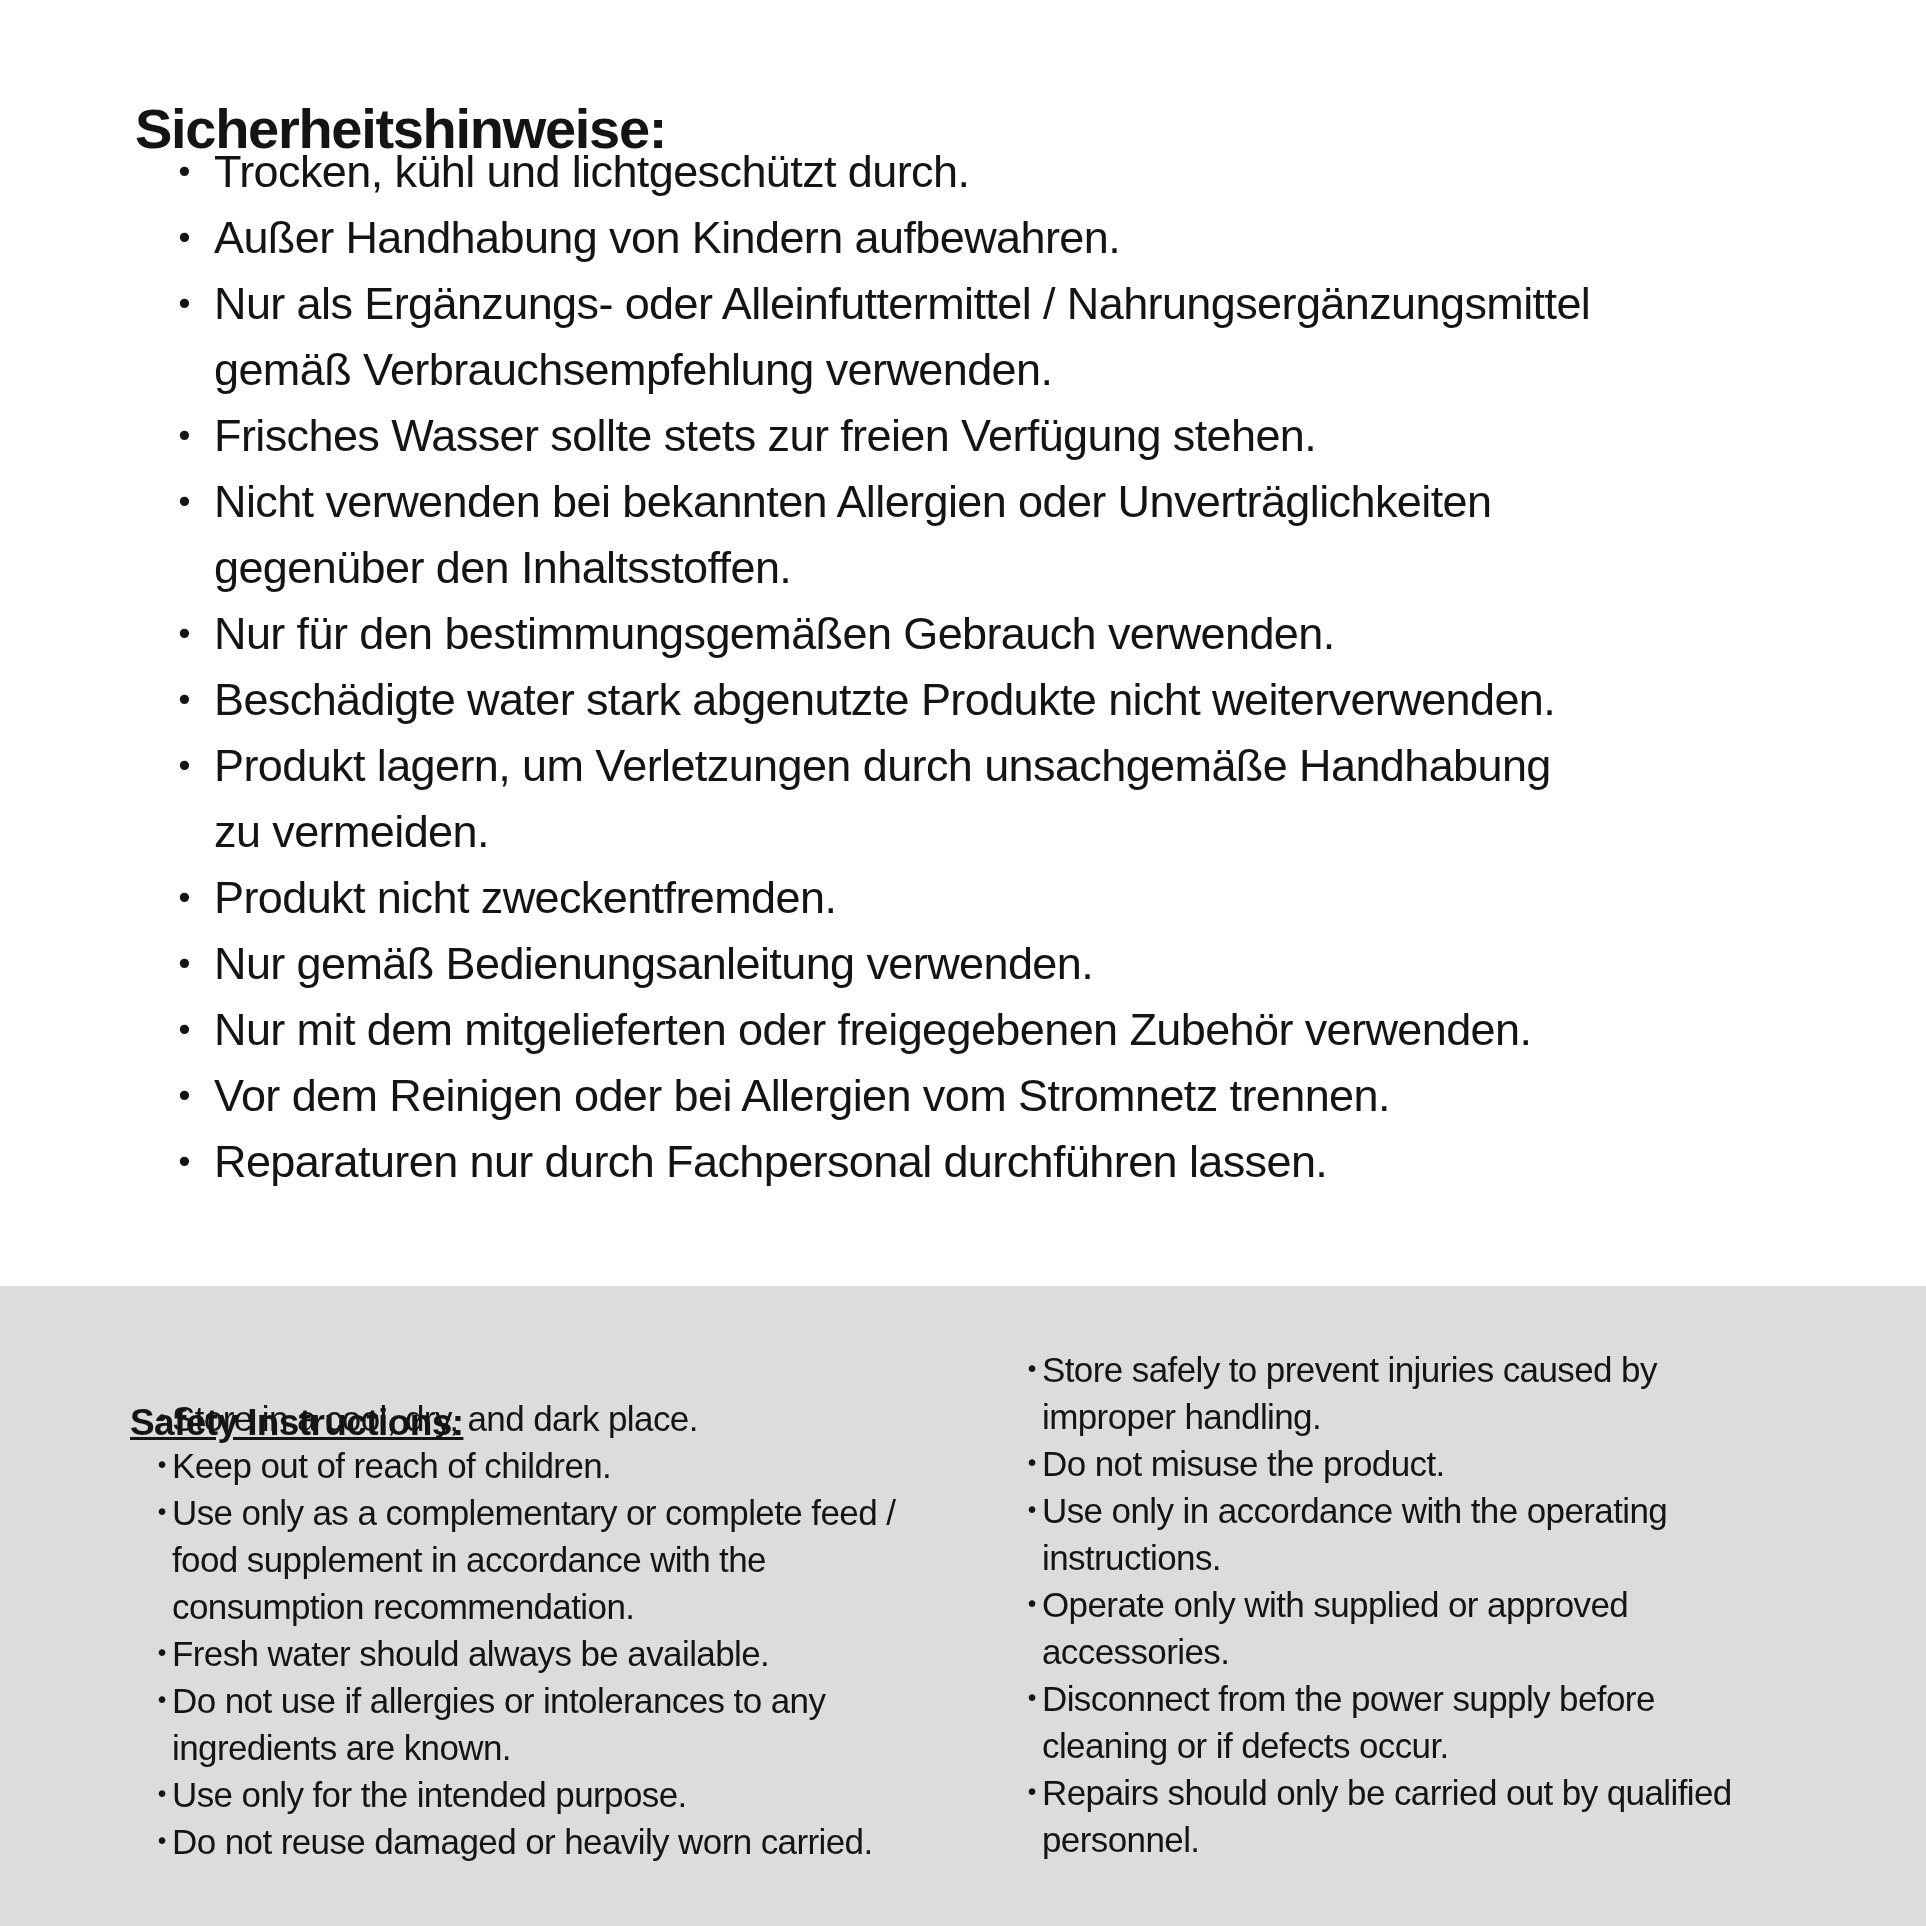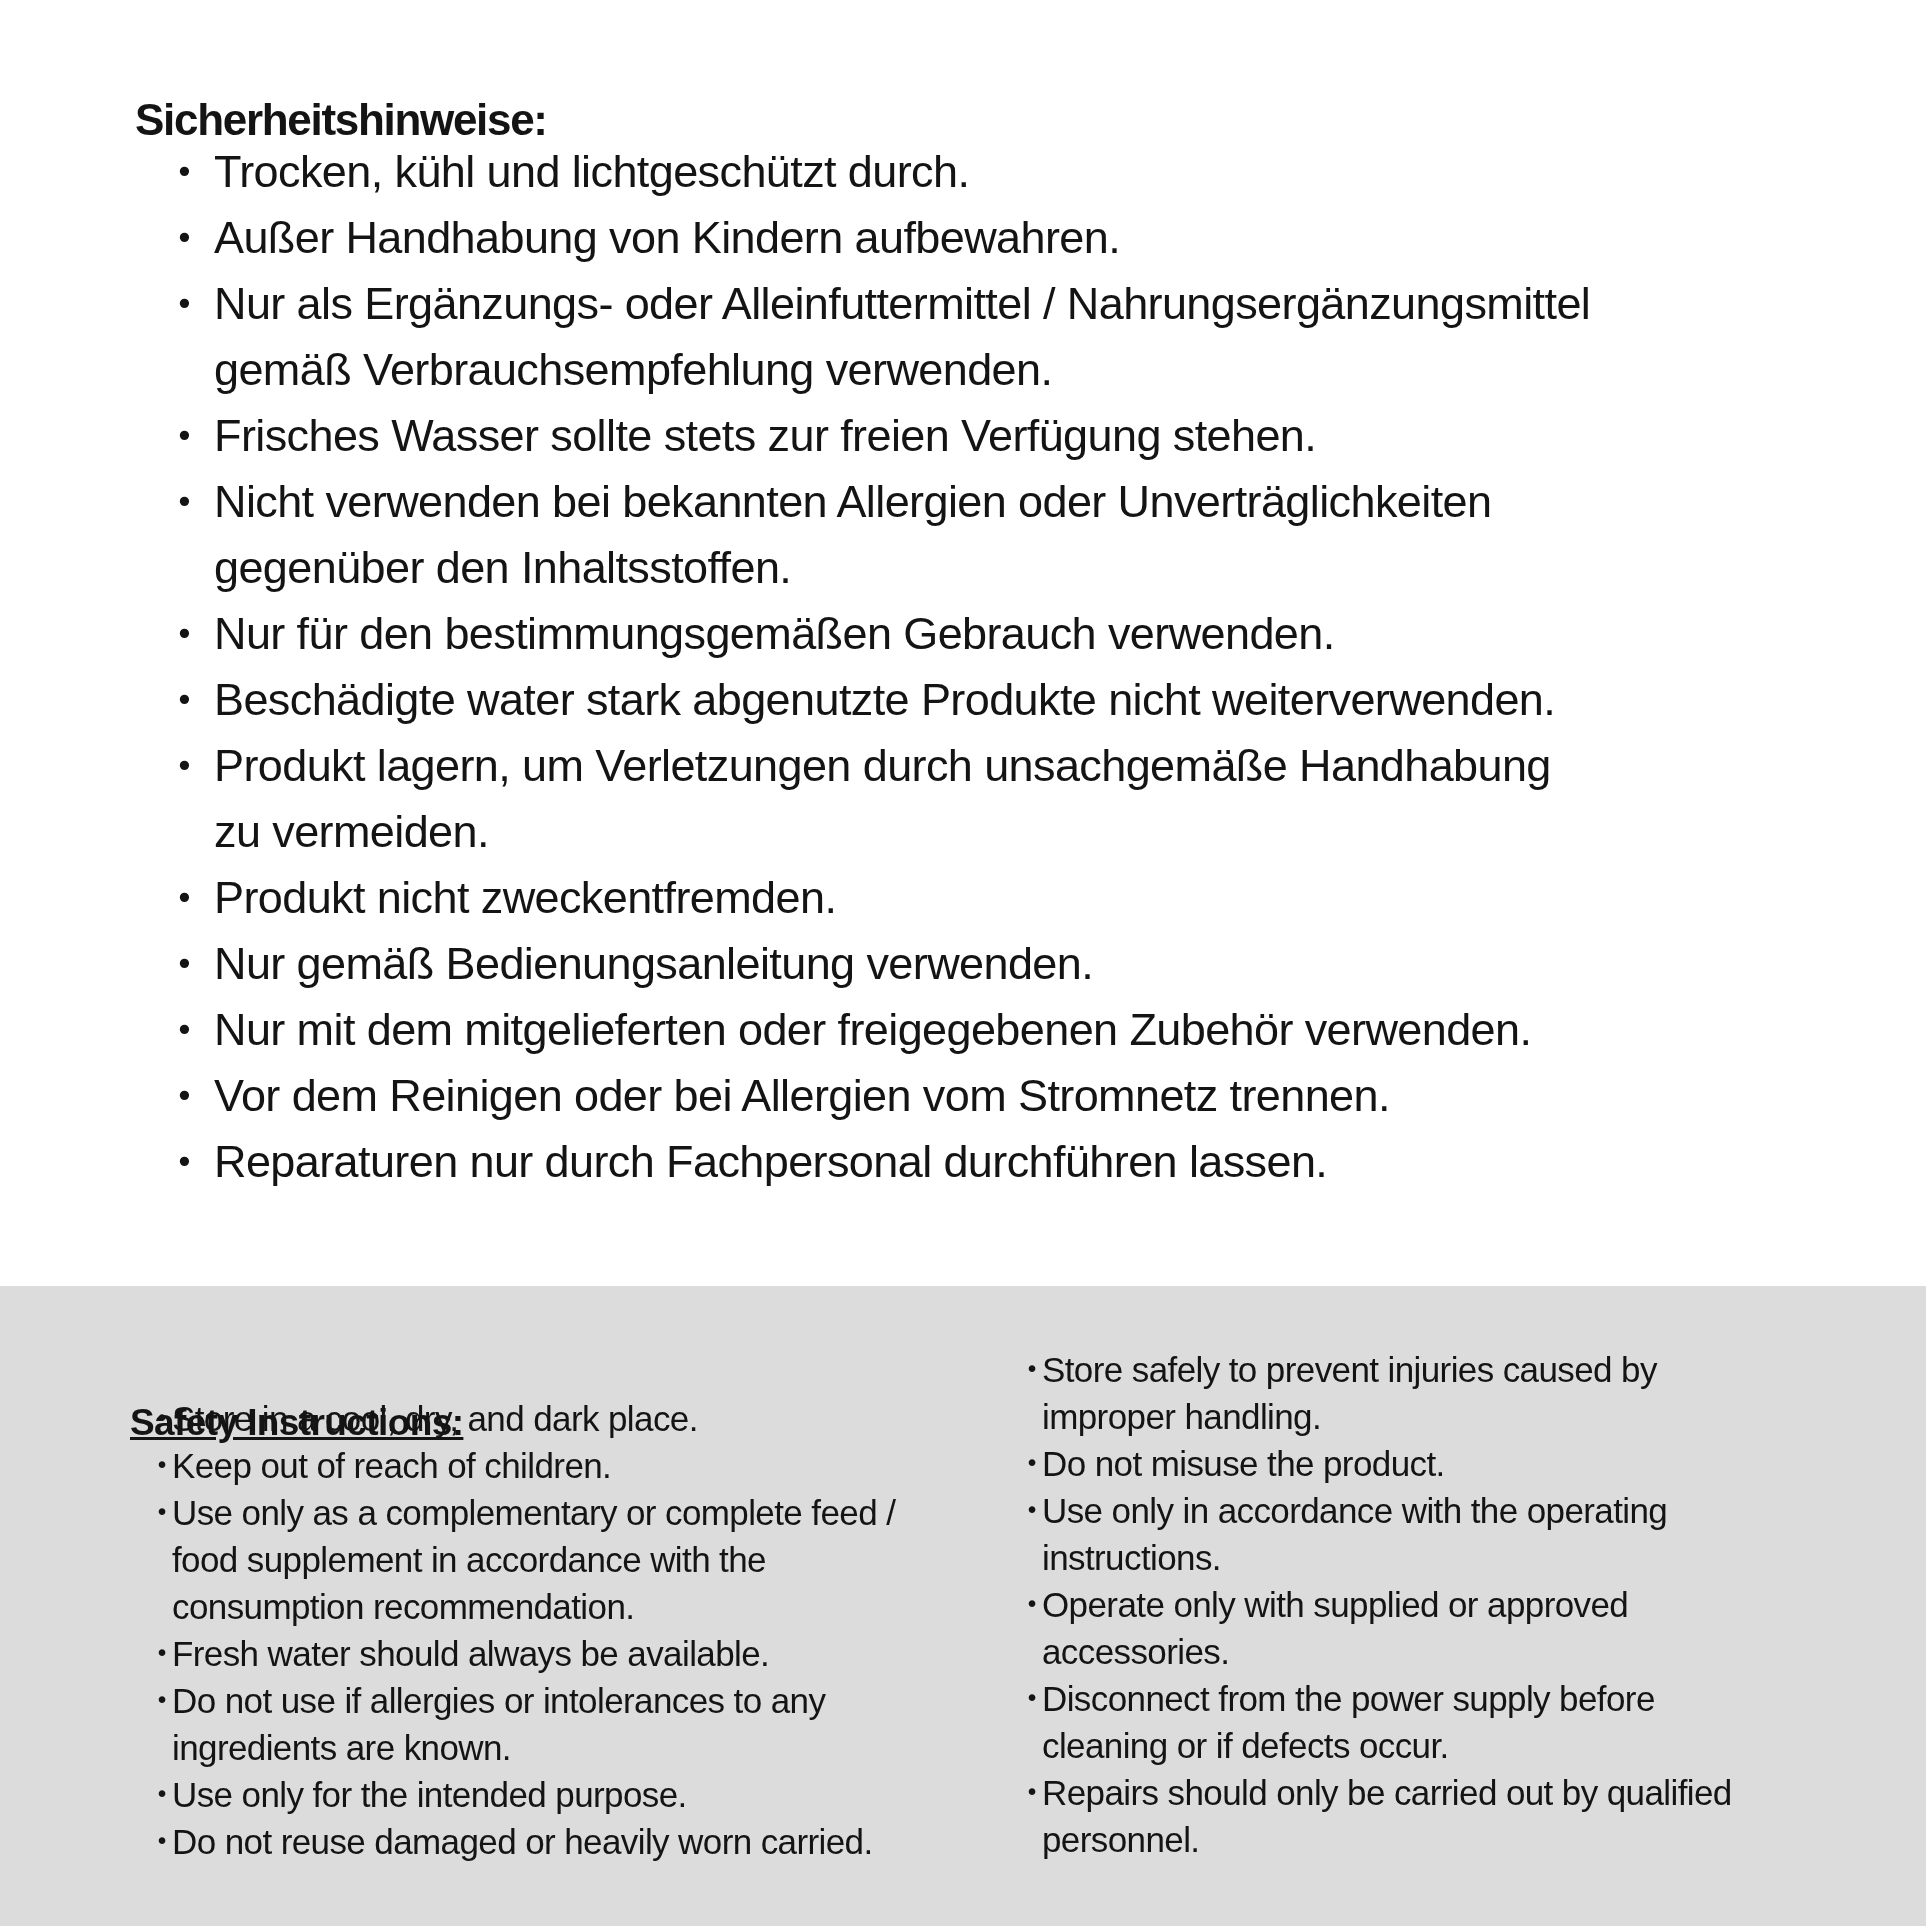--- a/index.html
+++ b/index.html
@@ -17,21 +17,21 @@
   }
   .gray-band {
     position: absolute;
     left: 0; top: 1286px;
     width: 1926px; height: 640px;
     background: #dcdcdc;
   }
   .de-title {
     position: absolute;
     left: 135px; top: 57px;
-    font-size: 44px; font-weight: bold;
+    font-size: 56px; font-weight: bold;
     letter-spacing: -1.3px;
     line-height: 68px;
     white-space: nowrap;
   }
   ul.blist {
     list-style: none;
     margin: 0; padding: 0;
   }
   ul.blist li { position: relative; }
   .dot {

